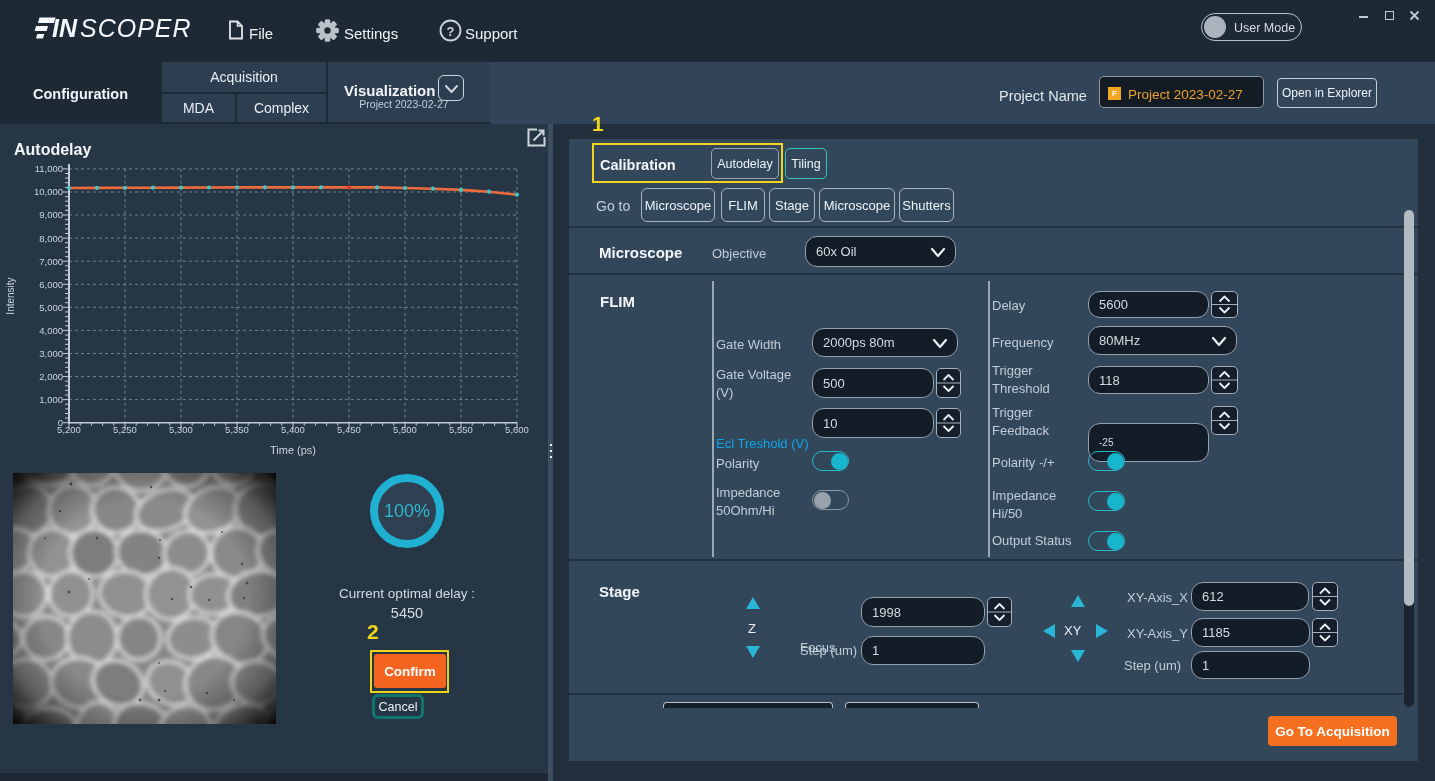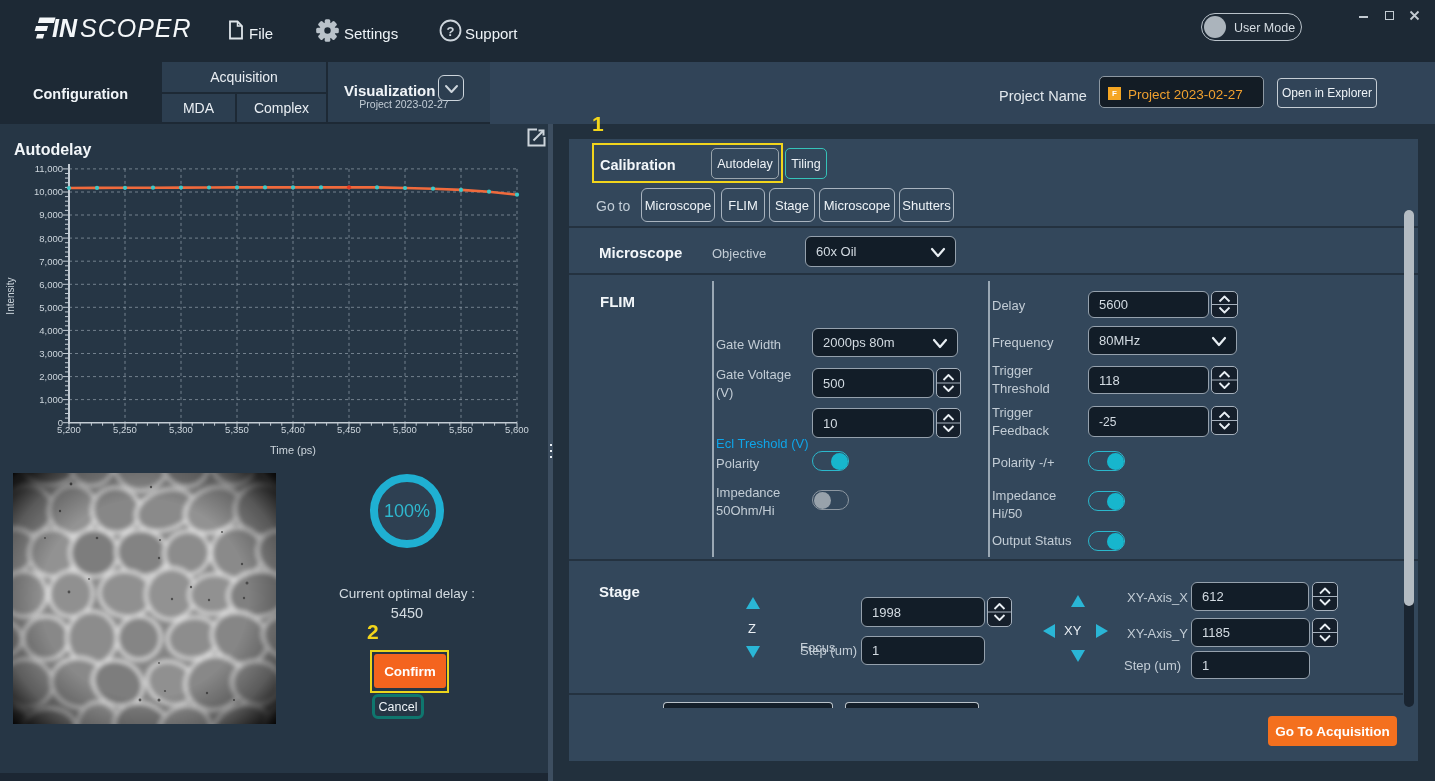--- a/index.html
+++ b/index.html
@@ -1,16 +1,16 @@
 <!DOCTYPE html>
 <html><head><meta charset="utf-8"><style>
 *{margin:0;padding:0;box-sizing:border-box}
 body{width:1435px;height:781px;overflow:hidden;background:#22303d;font-family:"Liberation Sans",sans-serif;position:relative}
 .abs{position:absolute}
-.inp{position:absolute;background:#121d28;border:1.2px solid #95a1ad;border-radius:6px;color:#d3dbe2;display:flex;align-items:center;padding-left:10px}
+.inp{position:absolute;background:#121d28;border:1.2px solid #95a1ad;border-radius:12px;color:#d3dbe2;display:flex;align-items:center;padding-left:10px}
 </style></head><body>
 <div class="abs" style="left:0;top:0;width:1435px;height:62px;background:#1d2935"></div>
 <div class="abs" style="left:29px;top:14px;width:175px;height:26px"><svg width="175" height="26">
       <g fill="#f4f7f9" transform="translate(4.5,0) skewX(-16)">
         <rect x="7" y="3.5" width="16" height="5.5"></rect>
         <rect x="6" y="12" width="12" height="5"></rect>
         <rect x="9.5" y="20" width="7" height="4.5"></rect>
       </g>
       <text x="23" y="23" font-size="25" font-style="italic" font-weight="bold" fill="#f4f7f9" font-family="Liberation Sans, sans-serif">IN</text>
       <text x="51" y="23" font-size="25" font-style="italic" font-weight="400" fill="#f4f7f9" font-family="Liberation Sans, sans-serif" letter-spacing="1">SCOPER</text>
@@ -396,21 +396,21 @@
     <polyline points="2,2 8.0,9 14,2" fill="none" stroke="#e8eef3" stroke-width="2.2" stroke-linecap="round" stroke-linejoin="round"></polyline>
   </svg>
 <div style="position:absolute;left:992px;top:362px;font-size:13px;color:#c2ccd5;line-height:1.4;">Trigger<br>Threshold</div>
 <div class="inp" style="left:1088px;top:366px;width:121px;height:28px;font-size:13px">118</div>
 <div style="position:absolute;left:1211px;top:366px;width:27px;height:28px;background:#151f2b;border:1px solid #a6b1bd;border-radius:5px;box-sizing:border-box"><svg width="25" height="26">
       <line x1="0" y1="13.0" x2="25" y2="13.0" stroke="#a6b1bd" stroke-width="1"></line>
       <polyline points="7.5,10.0 12.5,5.0 17.5,10.0" fill="none" stroke="#e8eef3" stroke-width="1.8" stroke-linejoin="round"></polyline>
       <polyline points="7.5,16.0 12.5,21.0 17.5,16.0" fill="none" stroke="#e8eef3" stroke-width="1.8" stroke-linejoin="round"></polyline>
     </svg></div>
 <div style="position:absolute;left:992px;top:404px;font-size:13px;color:#c2ccd5;line-height:1.4;">Trigger<br>Feedback</div>
-<div class="inp" style="left:1088px;top:406px;width:121px;height:31px;font-size:12px">-25</div>
+<div class="inp" style="left:1088px;top:423px;width:121px;height:39px;font-size:10px">-25</div>
 <div style="position:absolute;left:1211px;top:406px;width:27px;height:29px;background:#151f2b;border:1px solid #a6b1bd;border-radius:5px;box-sizing:border-box"><svg width="25" height="27">
       <line x1="0" y1="13.5" x2="25" y2="13.5" stroke="#a6b1bd" stroke-width="1"></line>
       <polyline points="7.5,10.5 12.5,5.5 17.5,10.5" fill="none" stroke="#e8eef3" stroke-width="1.8" stroke-linejoin="round"></polyline>
       <polyline points="7.5,16.5 12.5,21.5 17.5,16.5" fill="none" stroke="#e8eef3" stroke-width="1.8" stroke-linejoin="round"></polyline>
     </svg></div>
 <div style="position:absolute;left:992px;top:454px;font-size:13px;color:#c2ccd5;line-height:1.4;">Polarity -/+</div>
 <div style="position:absolute;left:1088px;top:451px;width:37px;height:20px;border-radius:10.0px;border:1.5px solid #2bb8cc;box-sizing:border-box">
     <div style="position:absolute;right:0.5px;top:0.5px;width:17px;height:17px;border-radius:50%;background:#17b6cd"></div>
   </div>
 <div style="position:absolute;left:992px;top:487px;font-size:13px;color:#c2ccd5;line-height:1.4;">Impedance<br>Hi/50</div>

